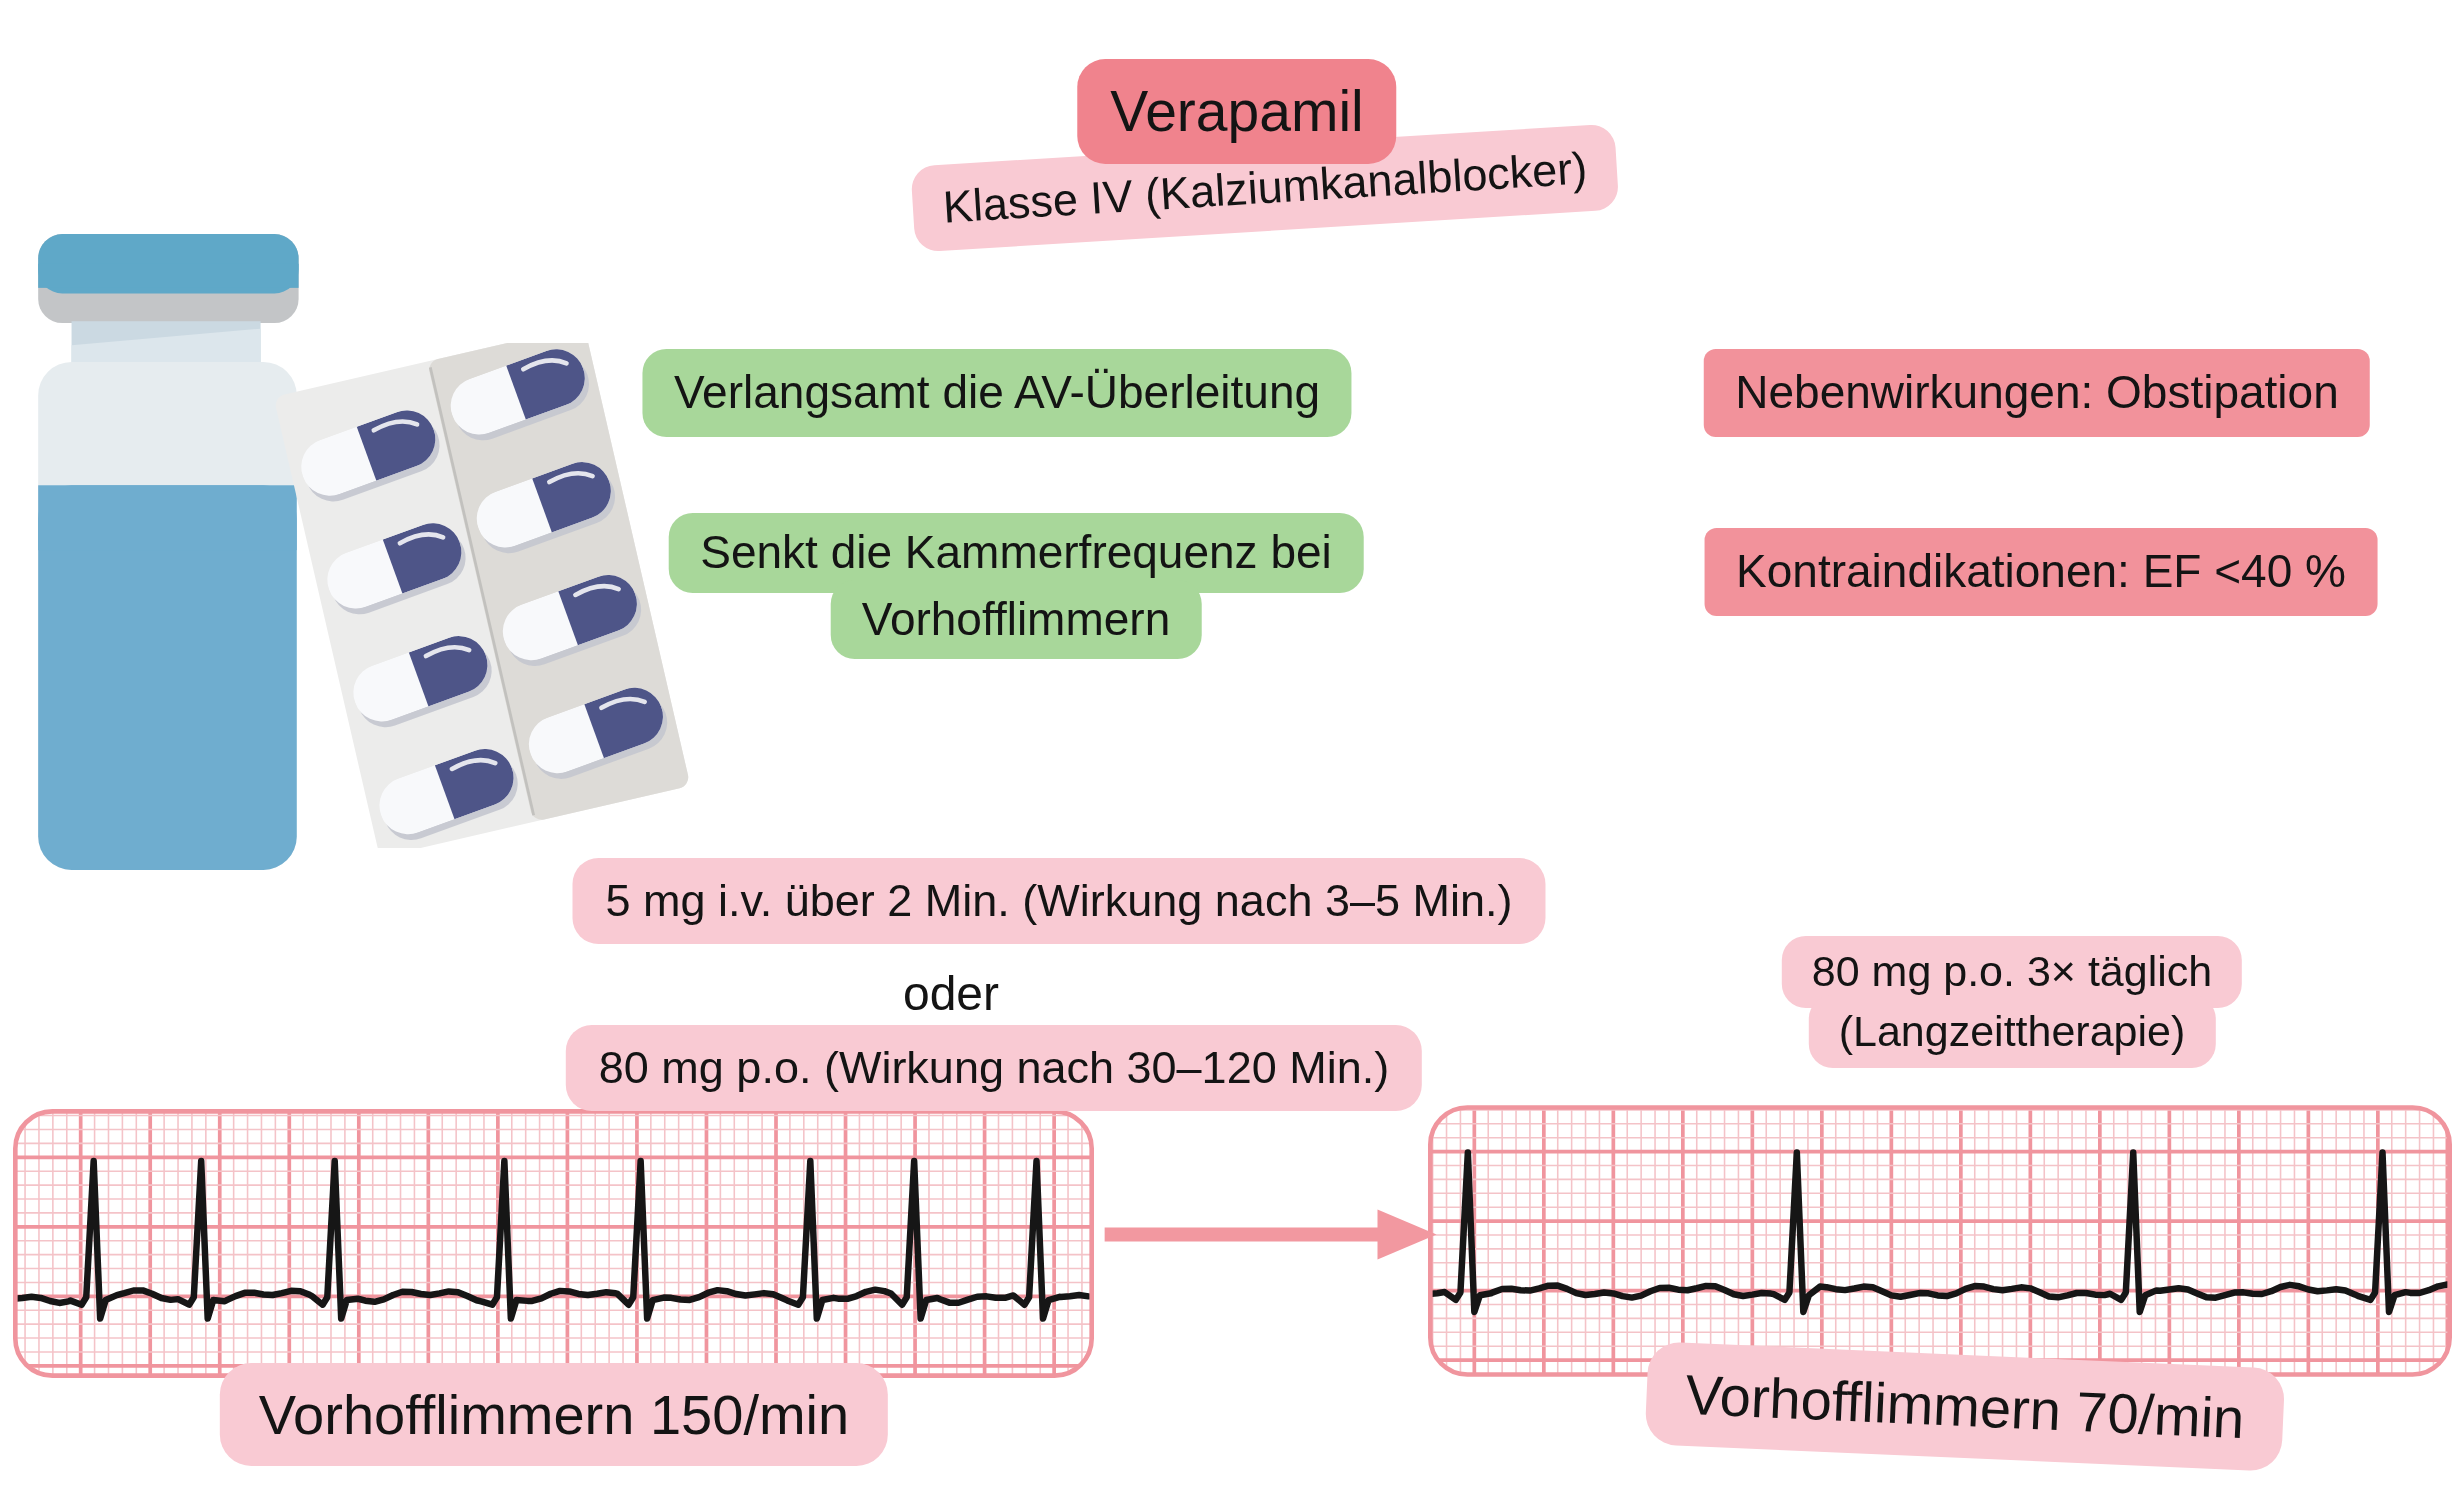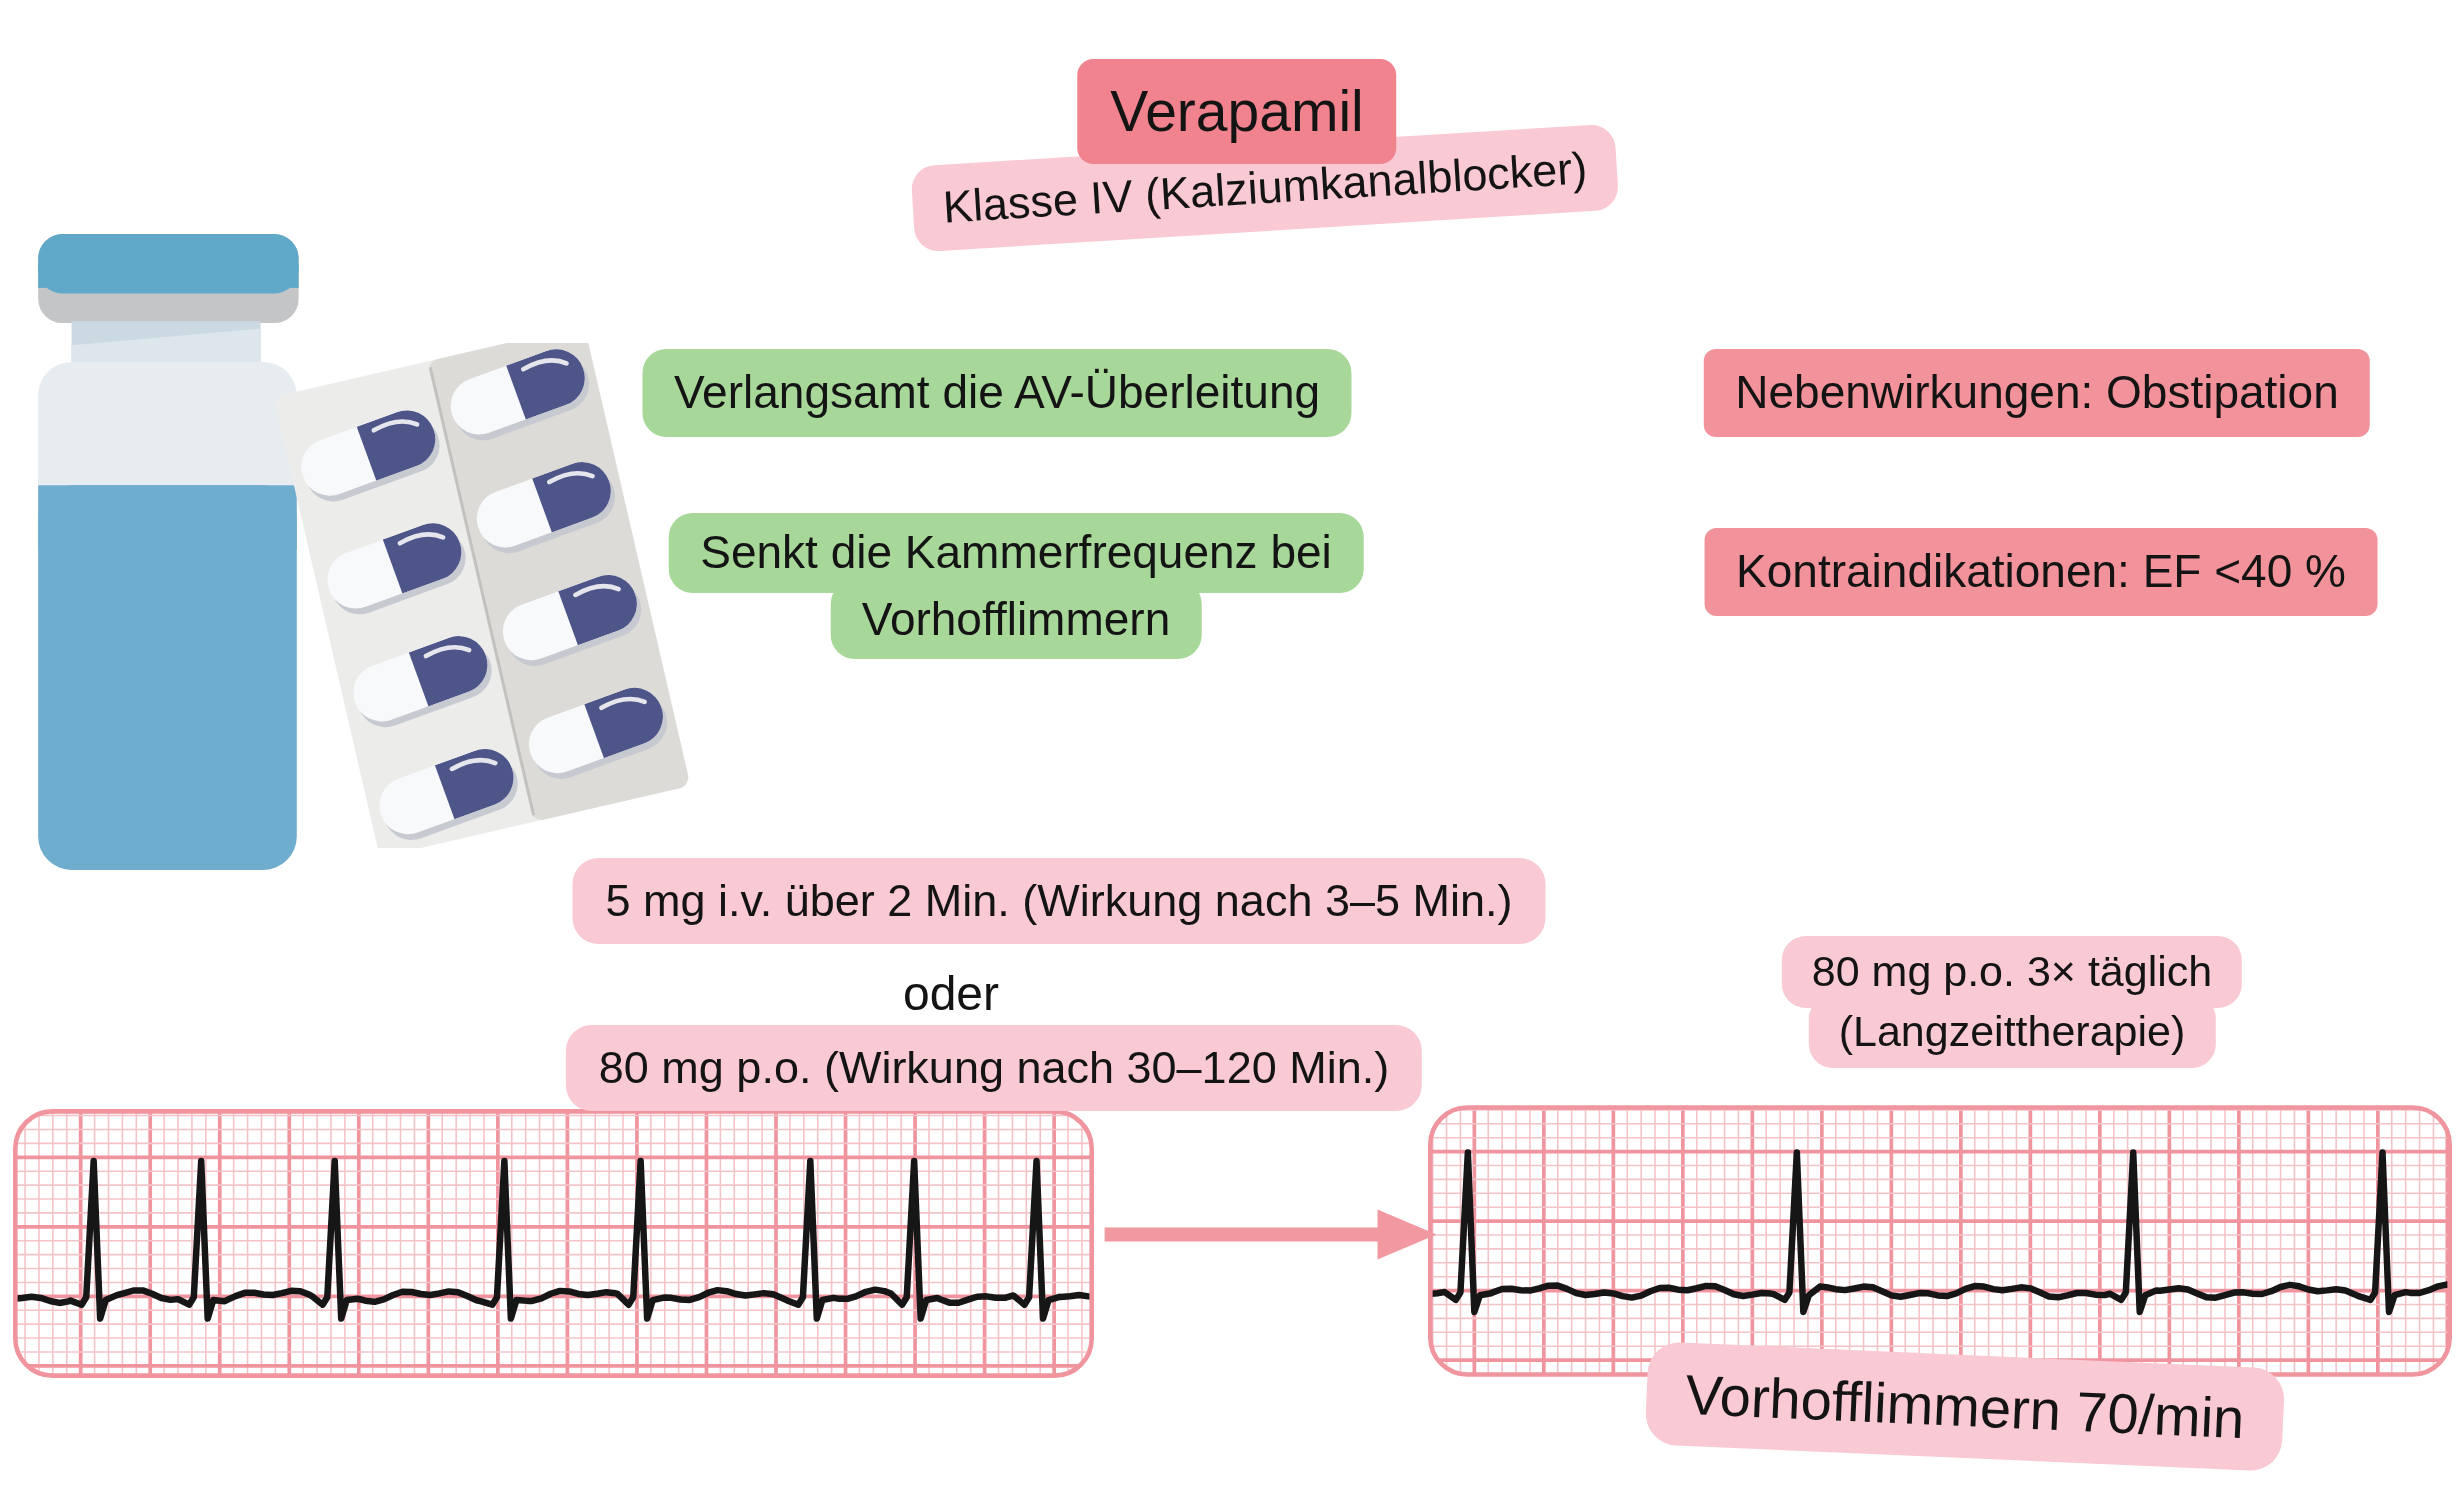--- a/index.html
+++ b/index.html
@@ -4,21 +4,21 @@
 <style>
   html,body{margin:0;padding:0;background:#fff;}
   .canvas{
     position:relative;width:2462px;height:1507px;background:#fff;overflow:hidden;
     font-family:"Liberation Sans",sans-serif;color:var(--text,#141414);
   }
   .pill{
     position:absolute;transform:translateX(-50%);white-space:nowrap;text-align:center;
     line-height:1.25;
   }
-  .badge-title{background:var(--badge-title);font-size:57px;padding:16.7px 33px;border-radius:16px;z-index:3;}
+  .badge-title{background:var(--badge-title);font-size:57px;padding:16.7px 33px;border-radius:28px;z-index:3;}
   .badge-sub{background:var(--badge-pink);font-size:45px;padding:15px 30px;border-radius:24px;z-index:2;
     transform:translateX(-50%) rotate(-3.5deg);}
   .badge-green{background:var(--badge-green);font-size:46px;padding:15px 31.5px;border-radius:24px;z-index:2;}
   .badge-red{background:var(--badge-red);font-size:46px;padding:15px 31.5px;border-radius:12px;z-index:2;}
   .badge-dose{background:var(--badge-pink);font-size:45px;padding:15px 33px;border-radius:26px;z-index:4;}
   .plain-text{font-size:48px;z-index:2;}
   .stack{position:absolute;display:flex;flex-direction:column;align-items:center;z-index:4;
     transform:translateX(-50%);}
   .stack .line{white-space:nowrap;line-height:1.25;border-radius:24px;}
   .stack-green .line{background:var(--badge-green);font-size:46px;padding:11px 31.5px;margin-top:16px;}
@@ -353,16 +353,17 @@
         <path d="M 0.0 203.7 L 10.0 202.8 L 18.0 201.6 L 30.0 210.0 L 35.0 202.0 L 43.0 51.0 L 50.0 223.0 L 56.0 205.0 L 68.0 202.9 L 70.0 201.9 L 80.0 198.3 L 90.0 198.0 L 100.0 199.6 L 110.0 200.0 L 120.0 197.6 L 130.0 194.7 L 140.0 194.6 L 150.0 198.2 L 160.0 202.8 L 170.0 204.8 L 180.0 203.7 L 190.0 202.1 L 200.0 203.1 L 210.0 206.0 L 220.0 207.6 L 230.0 205.4 L 240.0 200.7 L 250.0 197.2 L 260.0 197.0 L 270.0 199.0 L 280.0 199.6 L 290.0 197.5 L 300.0 195.0 L 310.0 195.4 L 320.0 199.4 L 330.0 204.0 L 340.0 205.8 L 350.0 204.4 L 360.0 202.6 L 370.0 203.2 L 373.0 203.9 L 385.0 210.0 L 390.0 202.0 L 398.0 51.0 L 405.0 223.0 L 411.0 205.0 L 423.0 195.7 L 430.0 196.3 L 440.0 198.5 L 450.0 199.5 L 460.0 197.8 L 470.0 195.7 L 480.0 196.5 L 490.0 200.7 L 500.0 205.2 L 510.0 206.7 L 520.0 204.8 L 530.0 202.7 L 540.0 203.0 L 550.0 205.2 L 560.0 205.9 L 570.0 203.1 L 580.0 198.2 L 590.0 195.1 L 600.0 195.7 L 610.0 198.4 L 620.0 199.6 L 630.0 198.2 L 640.0 196.5 L 650.0 197.6 L 660.0 201.9 L 670.0 206.3 L 680.0 207.3 L 690.0 205.1 L 700.0 202.6 L 710.0 202.6 L 720.0 204.4 L 730.0 204.9 L 736.0 203.4 L 748.0 210.0 L 753.0 202.0 L 761.0 51.0 L 768.0 223.0 L 774.0 205.0 L 786.0 199.8 L 790.0 200.1 L 800.0 198.9 L 810.0 197.5 L 820.0 198.8 L 830.0 203.1 L 840.0 207.2 L 850.0 207.7 L 860.0 205.0 L 870.0 202.1 L 880.0 201.9 L 890.0 203.5 L 900.0 203.7 L 910.0 200.7 L 920.0 196.1 L 930.0 193.8 L 940.0 195.4 L 950.0 198.9 L 960.0 200.7 L 970.0 199.8 L 980.0 198.6 L 990.0 200.0 L 1000.0 204.1 L 1005.0 206.3 L 1017.0 210.0 L 1022.0 202.0 L 1030.0 51.0 L 1037.0 223.0 L 1043.0 205.0 L 1055.0 201.7 L 1060.0 202.5 L 1070.0 202.6 L 1080.0 199.6 L 1090.0 195.4 L 1100.0 193.5" fill="none" stroke="#161616" stroke-width="7" stroke-linejoin="round" stroke-linecap="round"></path>
       </g>
       <rect x="2.5" y="2.5" width="1100" height="288" rx="40" fill="none" stroke="#F0959E" stroke-width="5"></rect>
     </svg>
 
   <svg id="arrow-svg" class="abs" style="left:1100px;top:1205px;z-index:2;" width="343" height="59" viewBox="0 0 370 64">
       <line x1="4" y1="32" x2="306" y2="32" stroke="#F298A0" stroke-width="15"></line>
       <polygon points="300,5 364,32 300,59" fill="#F298A0"></polygon>
     </svg>
 
+  <div class="pill ecg-label" style="left:554px;top:1363px;">Vorhofflimmern 150/min</div>
   <div class="pill ecg-label rot" style="left:1965px;top:1355px;">Vorhofflimmern 70/min</div>
 
 </div>
 
 
 </body></html>

